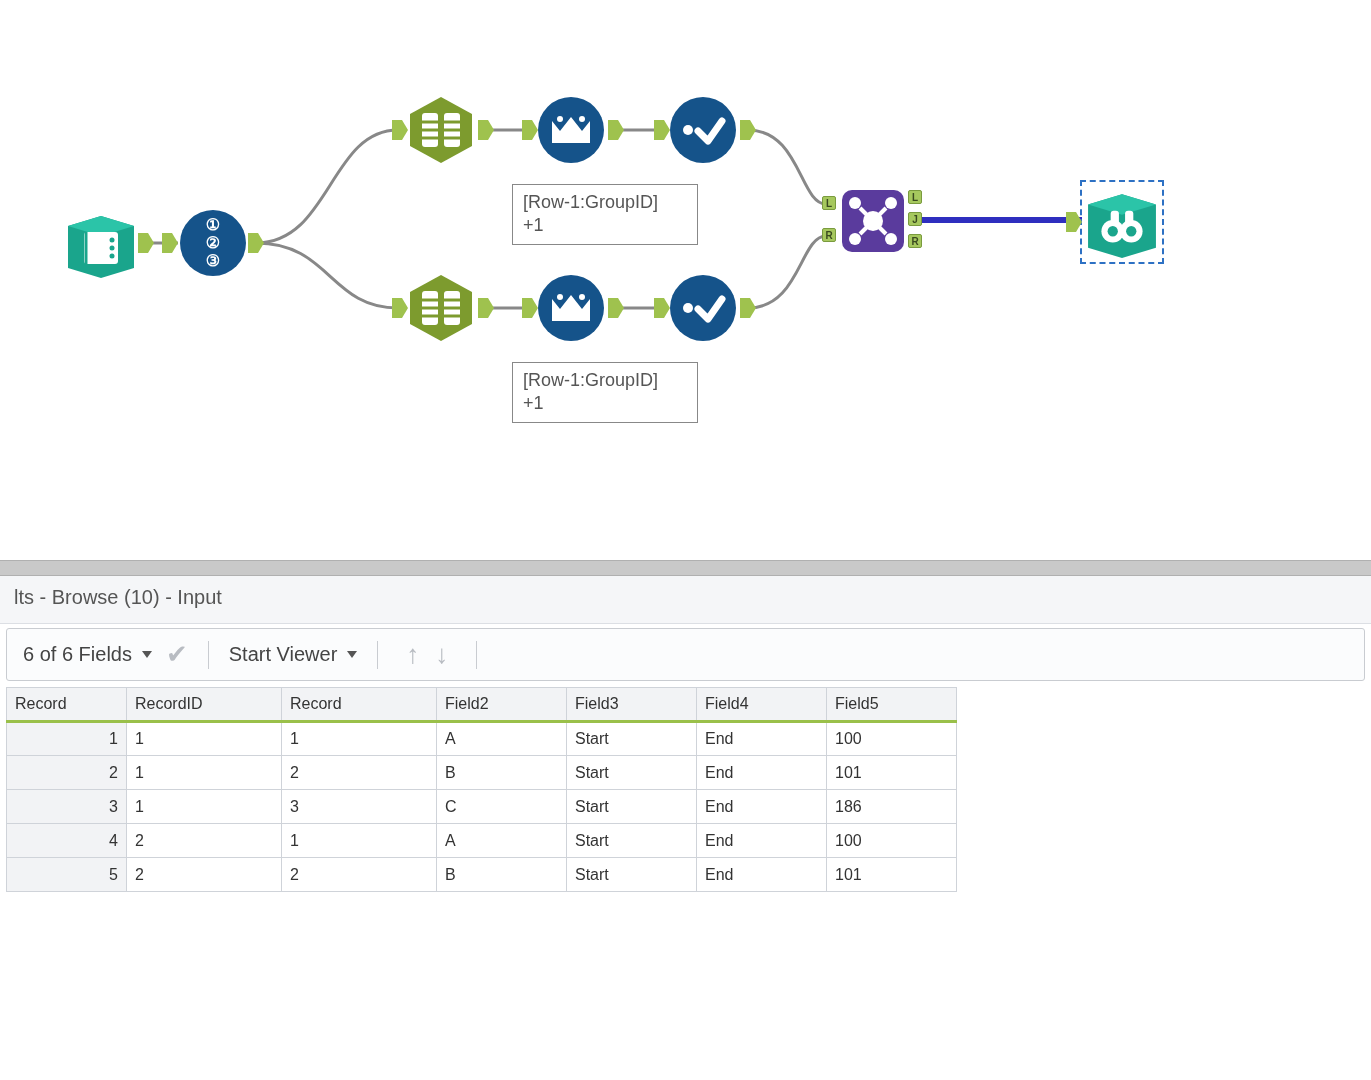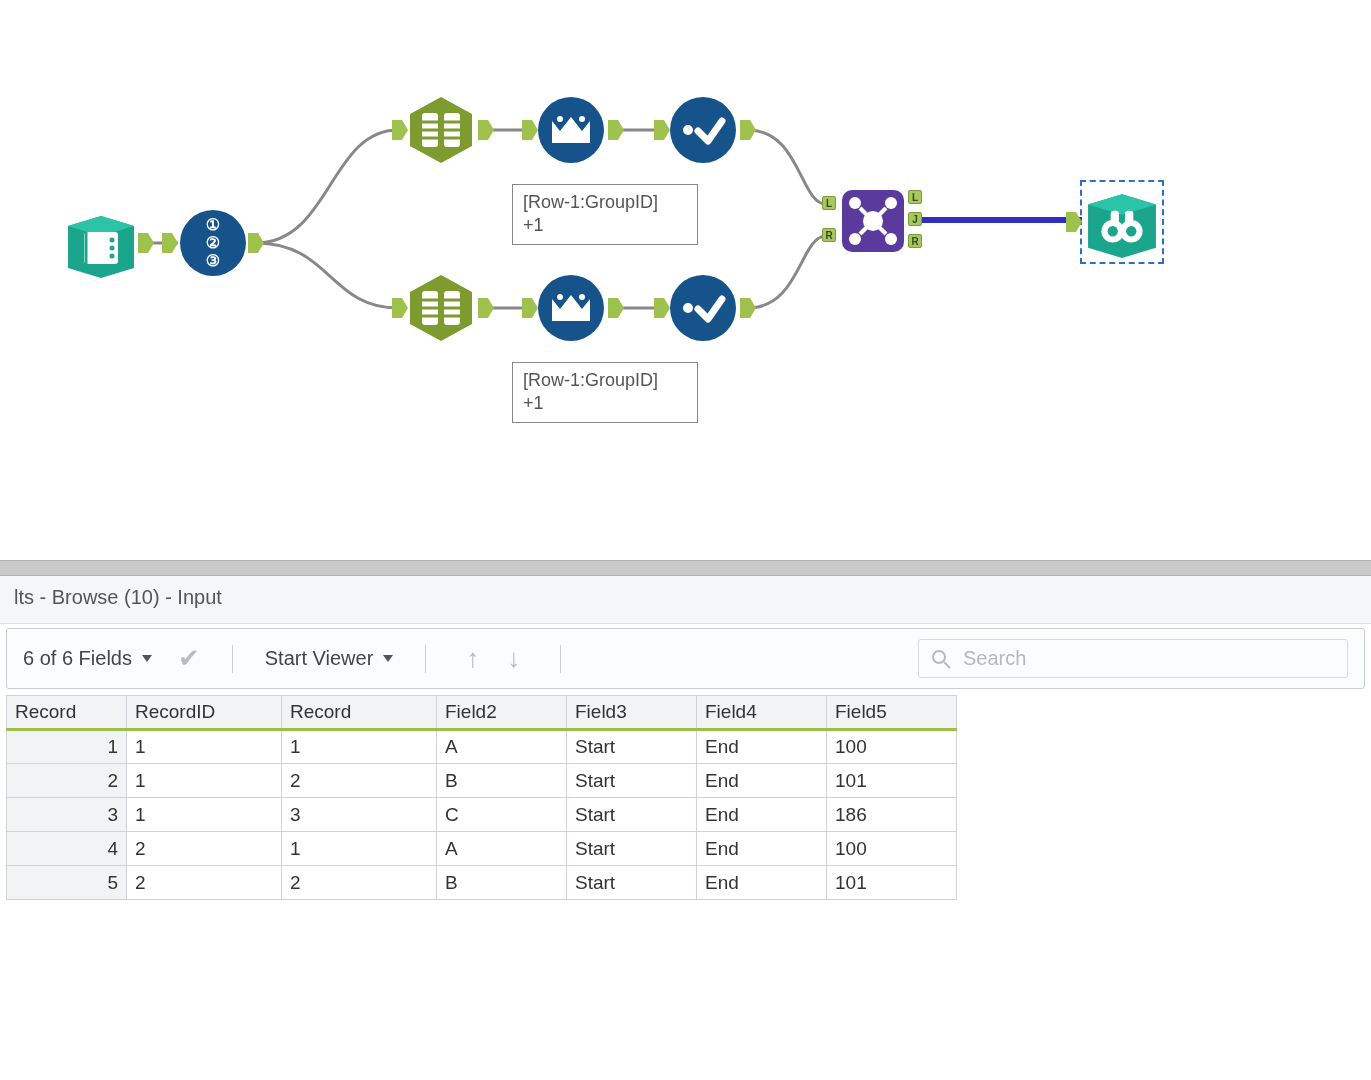--- a/index.html
+++ b/index.html
@@ -77,21 +77,21 @@
   }
   .toolbar-outer {
     border:1px solid #c9ccd1;
     background:#fbfcfd;
     margin:4px 6px 0 6px;
     border-radius:3px;
   }
   .toolbar {
     display:flex;
     align-items:center;
-    gap:12px;
+    gap:0;
     padding:10px 16px;
     font-size:20px;
     color:#444;
   }
   .toolbar .sep {
     width:1px; height:28px; background:#c9ccd1; margin:0 20px;
   }
   .toolbar .dd {
     display:flex; align-items:center; gap:10px; cursor:pointer;
   }
@@ -115,21 +115,21 @@
     border:none; outline:none; background:transparent;
     font-size:20px; color:#555; width:100%;
   }
   .search-wrap input::placeholder { color:#b5b9bf; }
   .mag { width:20px;height:20px;flex:0 0 auto; }
 
   
   table.data {
     border-collapse: collapse;
     margin: 6px 6px 0 6px;
-    font-size:19px;
+    font-size:16px;
     color:#333;
   }
   table.data th, table.data td {
     border:1px solid #cfd3d9;
     padding:4px 8px;
     text-align:left;
     background:#fff;
     font-weight:normal;
     height:34px;
   }
@@ -400,27 +400,20 @@
     <div class="sep"></div>
     <div class="dd">
       <span>Start Viewer</span>
       <span class="caret-down"></span>
     </div>
     <div class="sep"></div>
     <span class="arrow-btn">↑</span>
     <span class="arrow-btn">↓</span>
     <div class="sep"></div>
 
-    <div class="search-wrap">
-      <svg class="mag" viewBox="0 0 20 20">
-        <circle cx="8" cy="8" r="6" stroke="#b5b9bf" stroke-width="2" fill="none"></circle>
-        <line x1="13" y1="13" x2="19" y2="19" stroke="#b5b9bf" stroke-width="2"></line>
-      </svg>
-      <input type="text" placeholder="Search" style="">
-    </div>
   </div>
 </div>
 
 <table class="data">
   <colgroup>
     <col class="c0">
       <col class="c1">
       <col class="c2">
       <col class="c3">
       <col class="c4">

